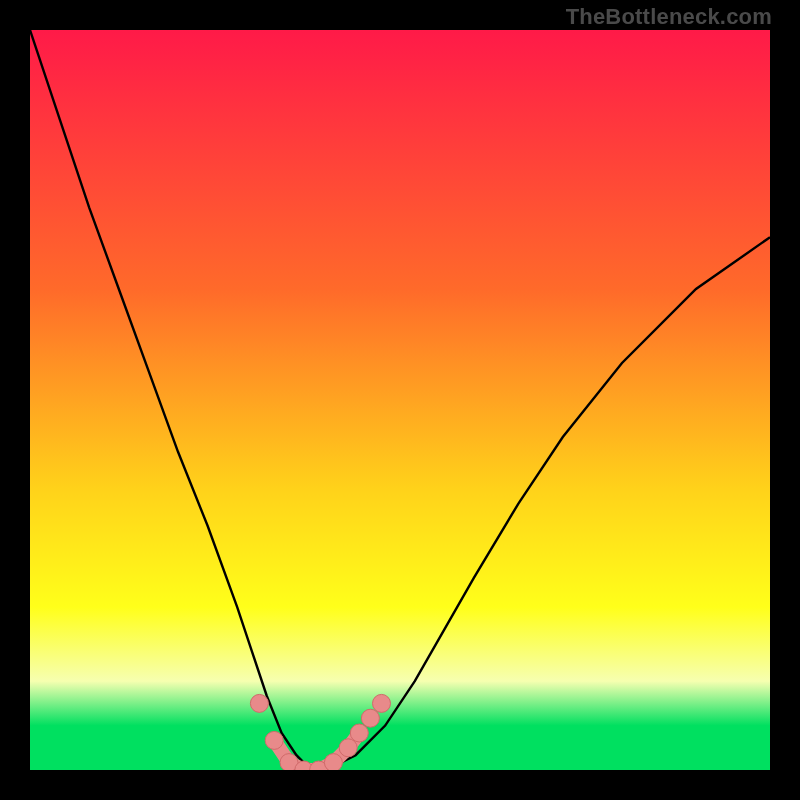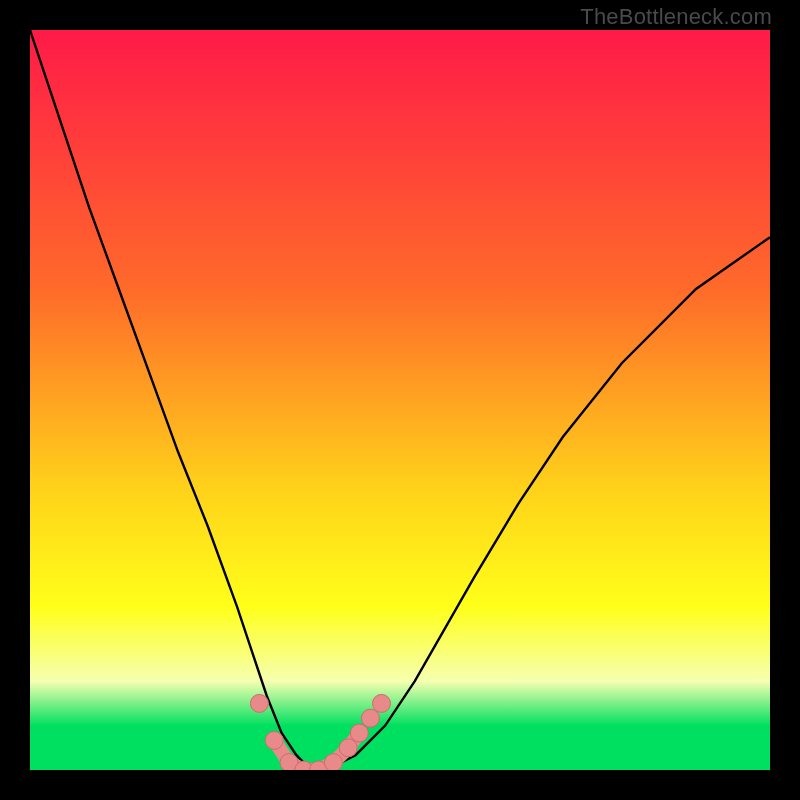--- a/index.html
+++ b/index.html
@@ -22,21 +22,21 @@
     width: 740px;
     height: 740px;
     overflow: hidden;
   }
   .watermark {
     position: absolute;
     top: 4px;
     right: 28px;
     color: #4a4a4a;
     font-size: 22px;
-    font-weight: 400;
+    font-weight: 700;
     letter-spacing: 0.2px;
     user-select: none;
   }
   svg { display: block; }
 </style>
 </head>
 <body>
 
 <div class="frame">
 

